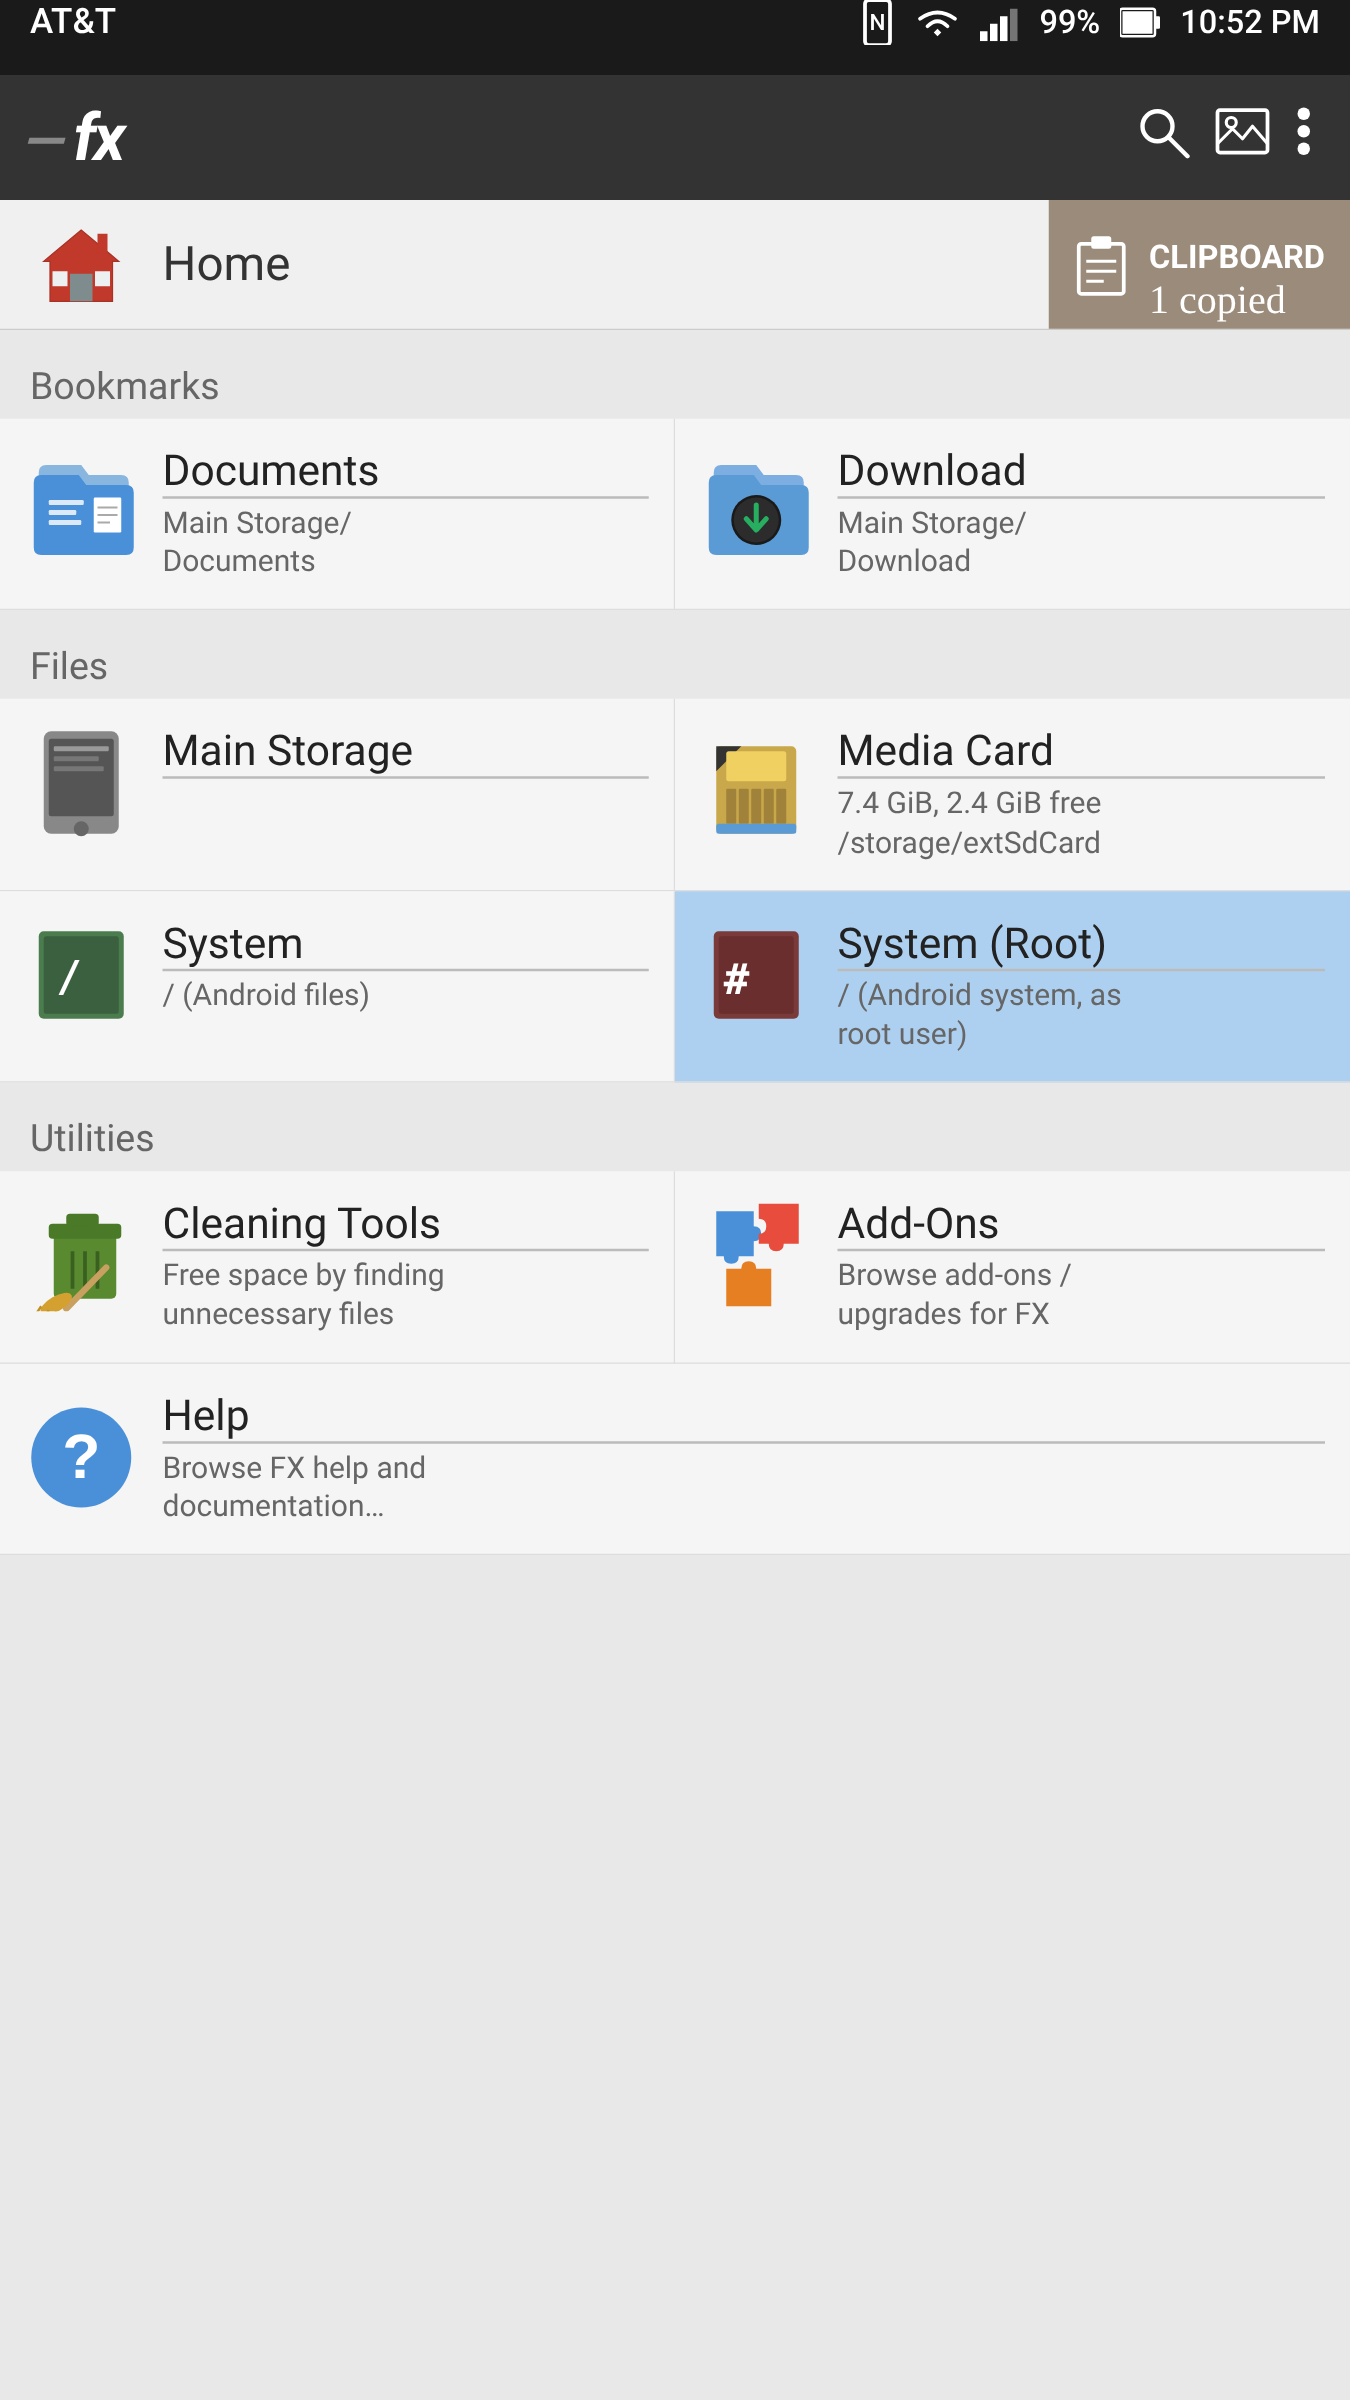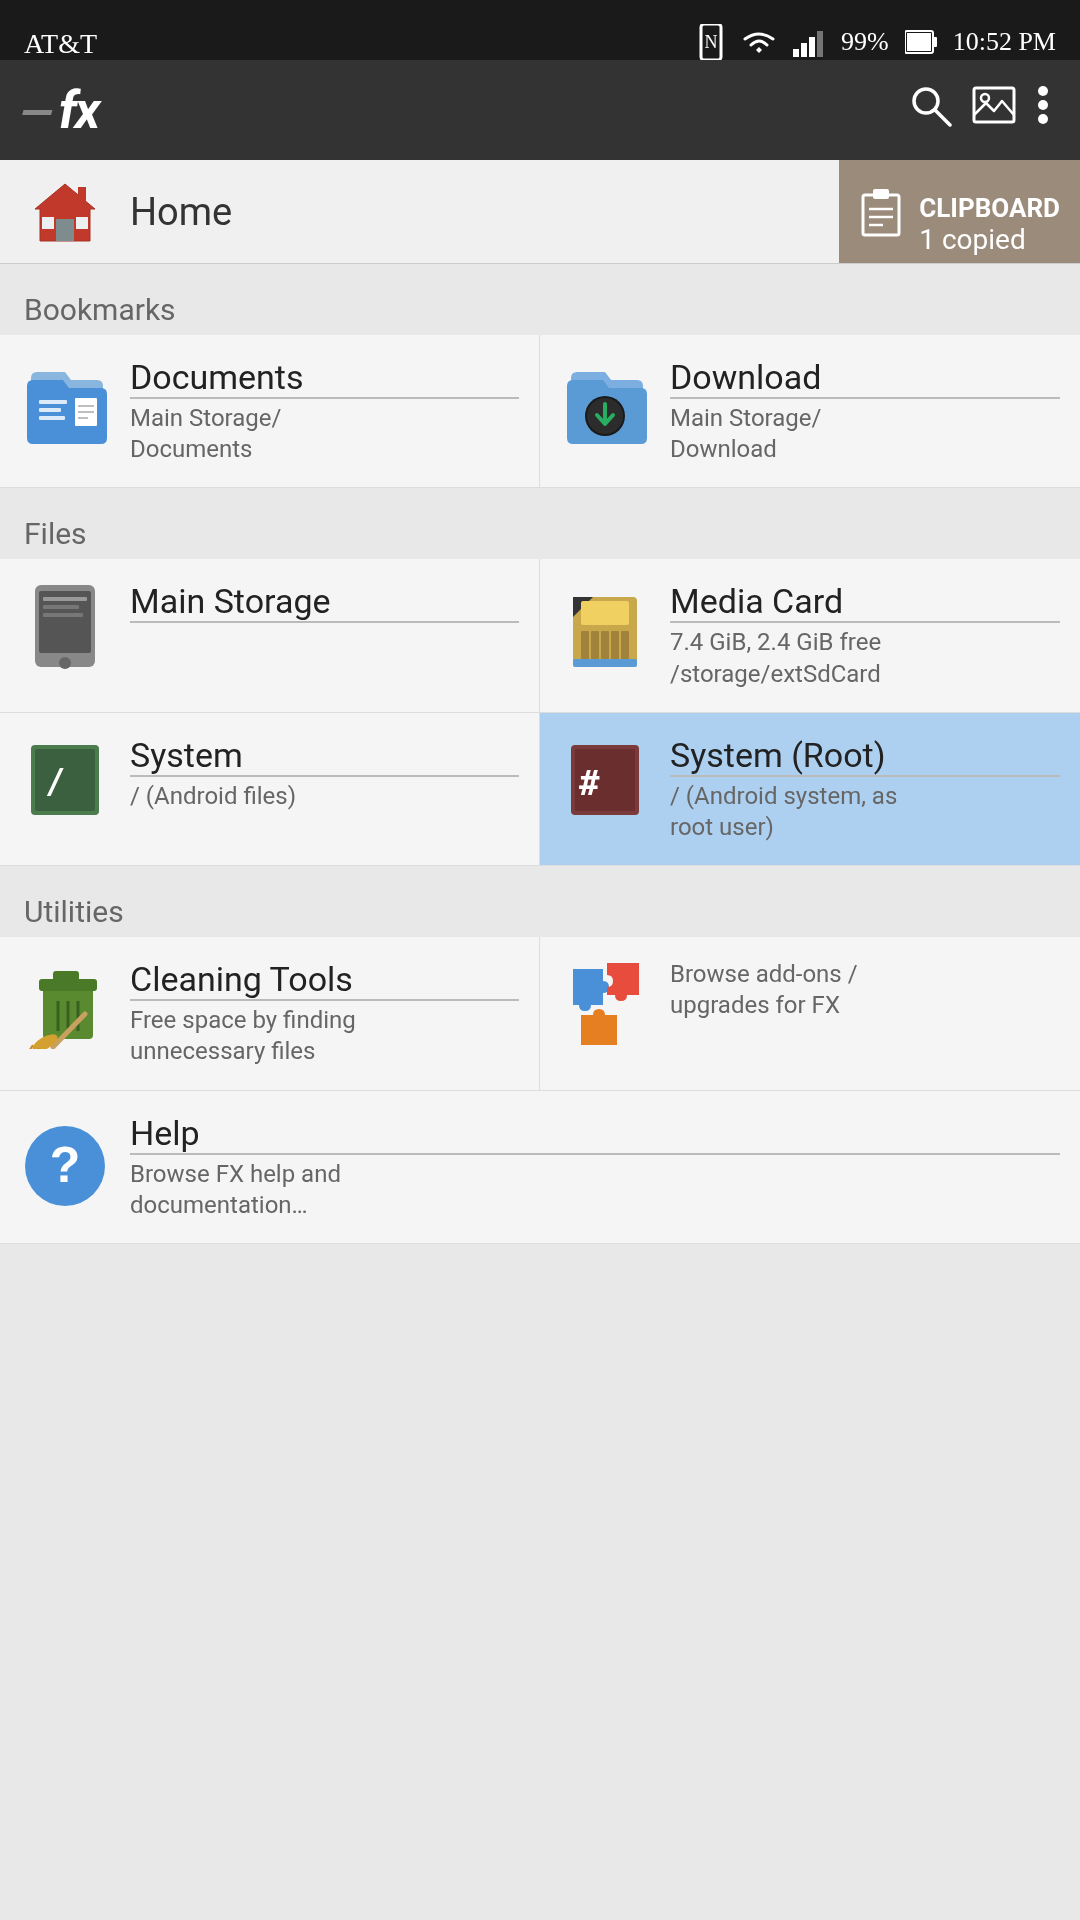--- a/index.html
+++ b/index.html
@@ -11,26 +11,25 @@
       background: #e8e8e8;
       overflow-x: hidden;
     }
 
     
     .status-bar {
       background: #1a1a1a;
       color: #fff;
       display: flex;
       justify-content: space-between;
-      align-items: flex-end;
+      align-items: flex-start;
       padding: 0 24px;
       height: 60px;
       font-size: 28px;
       font-weight: 500;
-      font-family: Liberation Serif, serif;
     }
     .status-left { display: flex; align-items: center; gap: 8px; }
     .status-right { display: flex; align-items: center; gap: 16px; font-size: 26px; }
 
     
     .toolbar {
       background: #333333;
       display: flex;
       align-items: center;
       height: 100px;
@@ -75,21 +74,21 @@
       background: #9b8b7a;
       display: flex;
       align-items: center;
       padding: 0 20px;
       height: 100%;
       gap: 16px;
       min-width: 220px;
     }
     .clipboard-text { color: #fff; }
     .clipboard-title { font-size: 26px; font-weight: bold; margin-top: 25px; }
-    .clipboard-sub { font-size: 28px; }
+    .clipboard-sub { font-size: 32px; font-family: Liberation Serif, serif; }
 
     
     .section-label {
       padding: 20px 24px 8px;
       font-size: 30px;
       color: #666;
       font-weight: 400;
     }
 
     
@@ -421,20 +420,21 @@
         <svg width="85" height="90" viewBox="0 0 85 90">
 
           <path d="M10 10 L40 10 L40 22 Q46 22 46 28 Q46 34 40 34 L40 46 L28 46 Q28 52 22 52 Q16 52 16 46 L10 46 Z" fill="#4a90d9"></path>
 
           <path d="M44 40 L44 28 Q50 28 50 22 Q50 16 44 16 L44 4 L76 4 L76 36 L64 36 Q64 42 58 42 Q52 42 52 36 L44 36 Z" fill="#e74c3c"></path>
 
           <path d="M18 56 L30 56 Q30 50 36 50 Q42 50 42 56 L54 56 L54 86 L18 86 Z" fill="#e67e22"></path>
         </svg>
       </div>
       <div class="item-text">
+        <div class="item-title item-divider">Add-Ons</div>
         <div class="item-sub">Browse add-ons /<br>upgrades for FX</div>
       </div>
     </div>
   </div>
 
   <div class="single-item">
     <div class="item-icon">
       <svg width="85" height="85" viewBox="0 0 85 85">
         <circle cx="42" cy="42" r="40" fill="#4a90d9"></circle>
         <text x="42" y="58" text-anchor="middle" font-family="Arial" font-size="50" font-weight="bold" fill="white">?</text>

